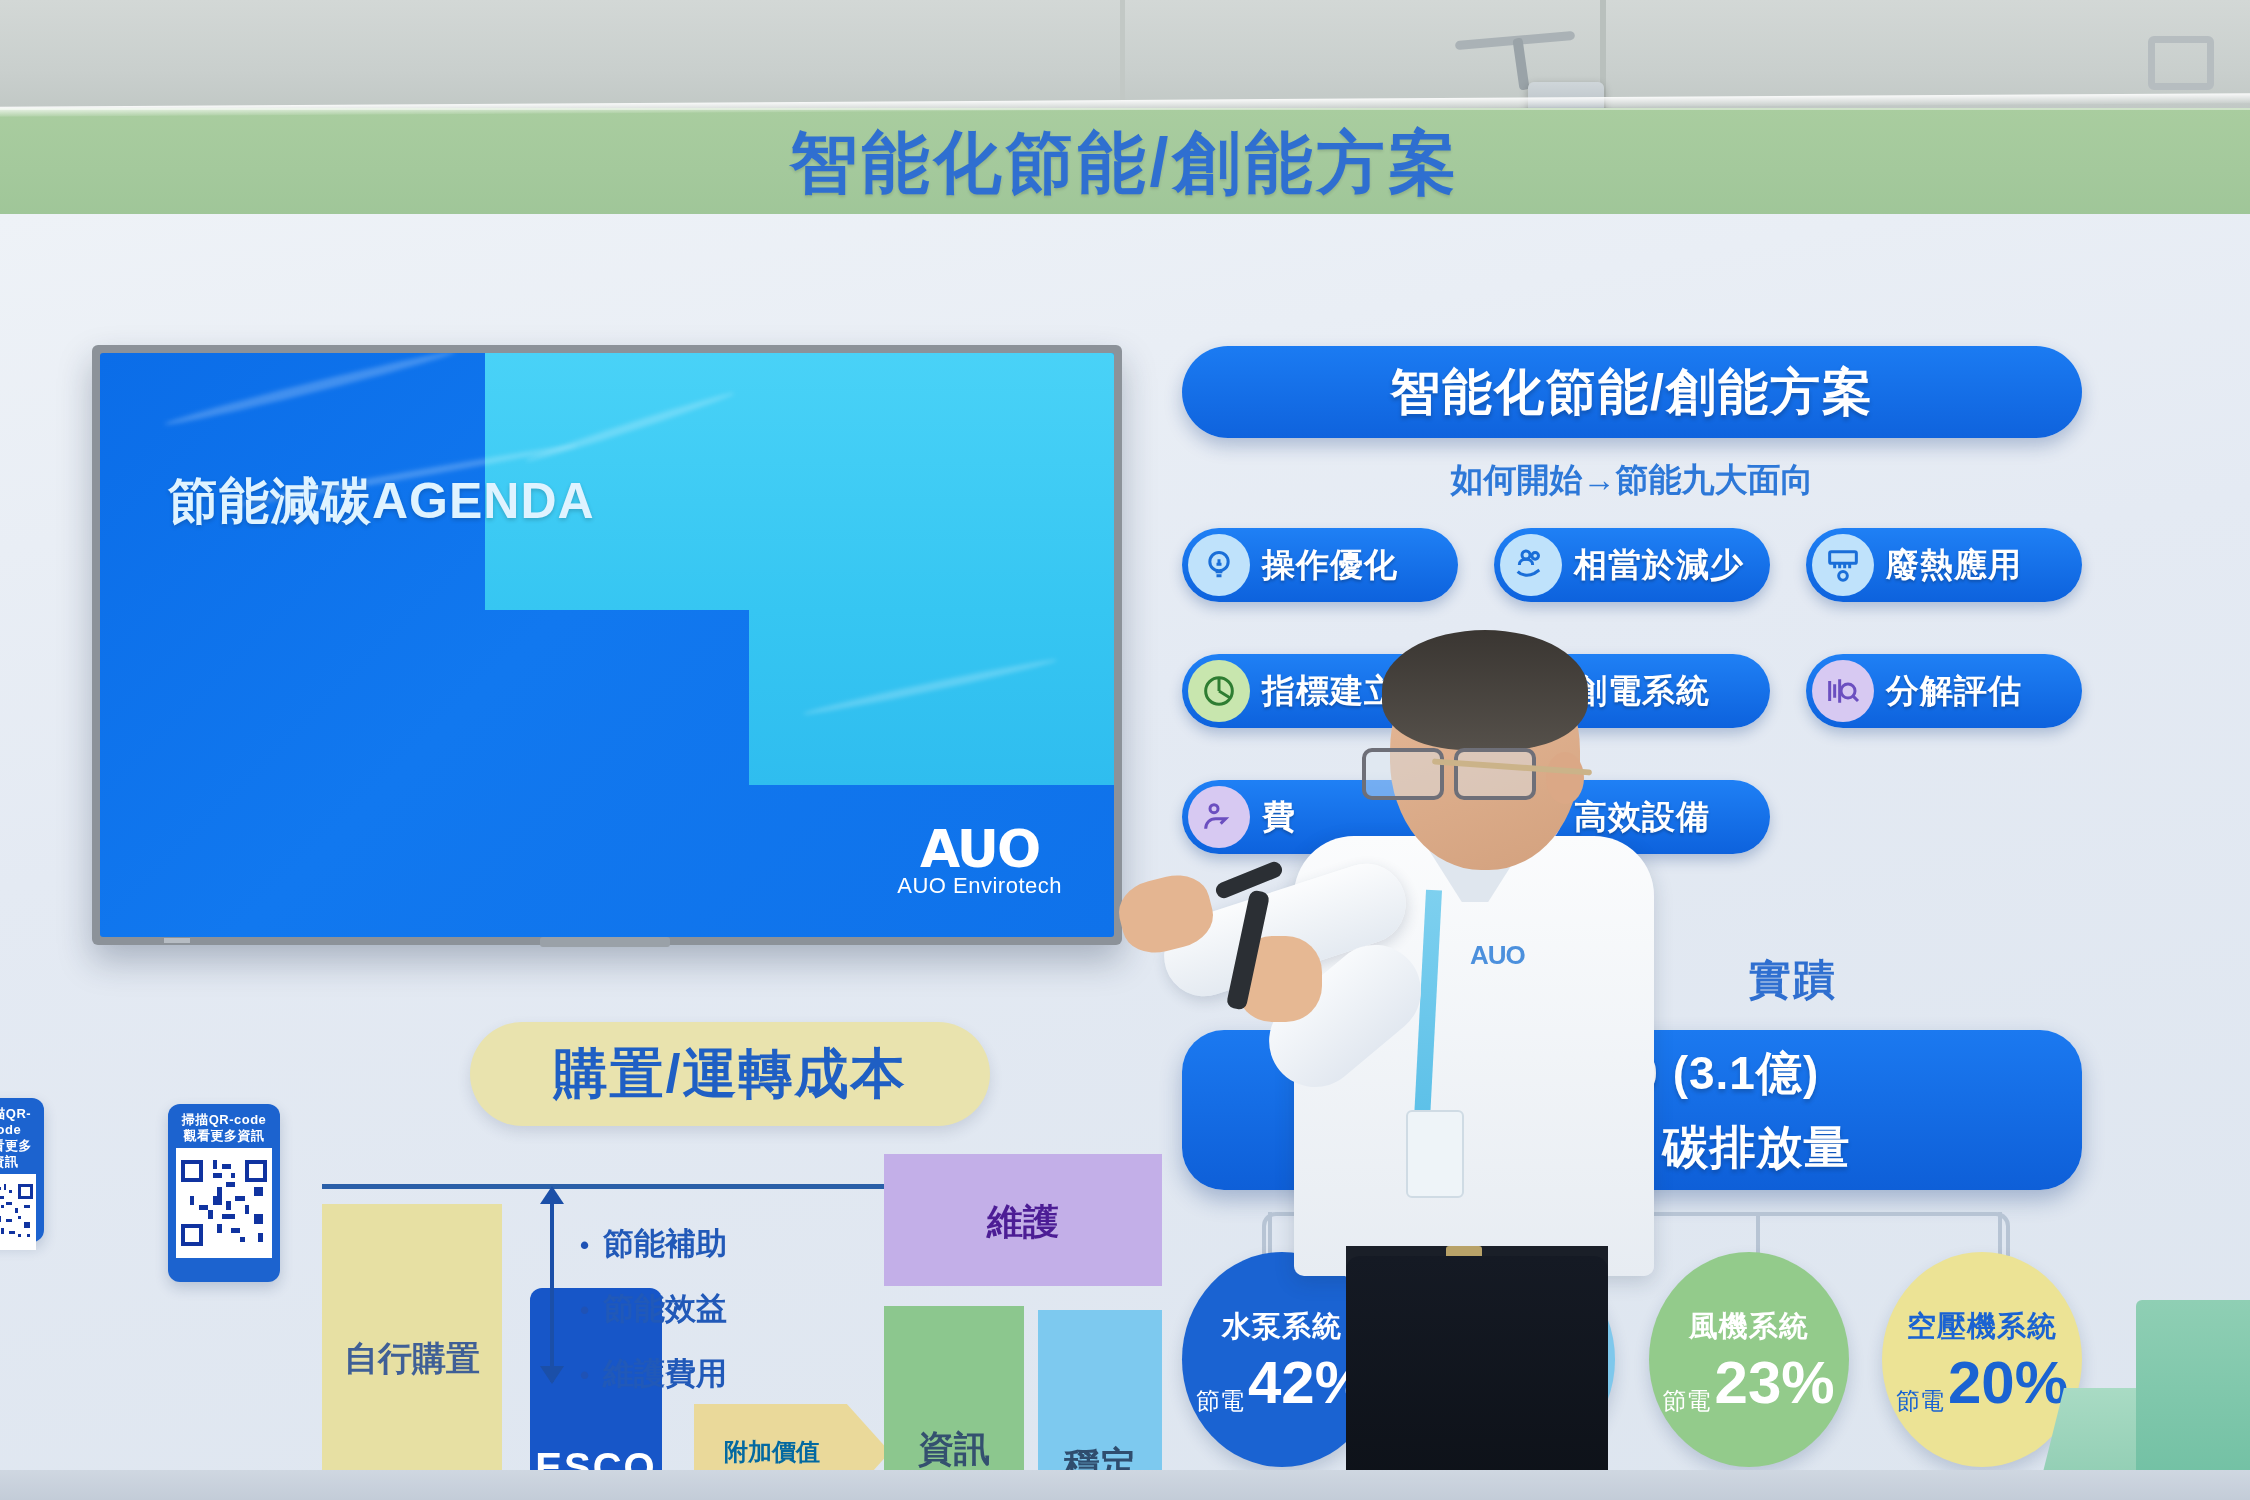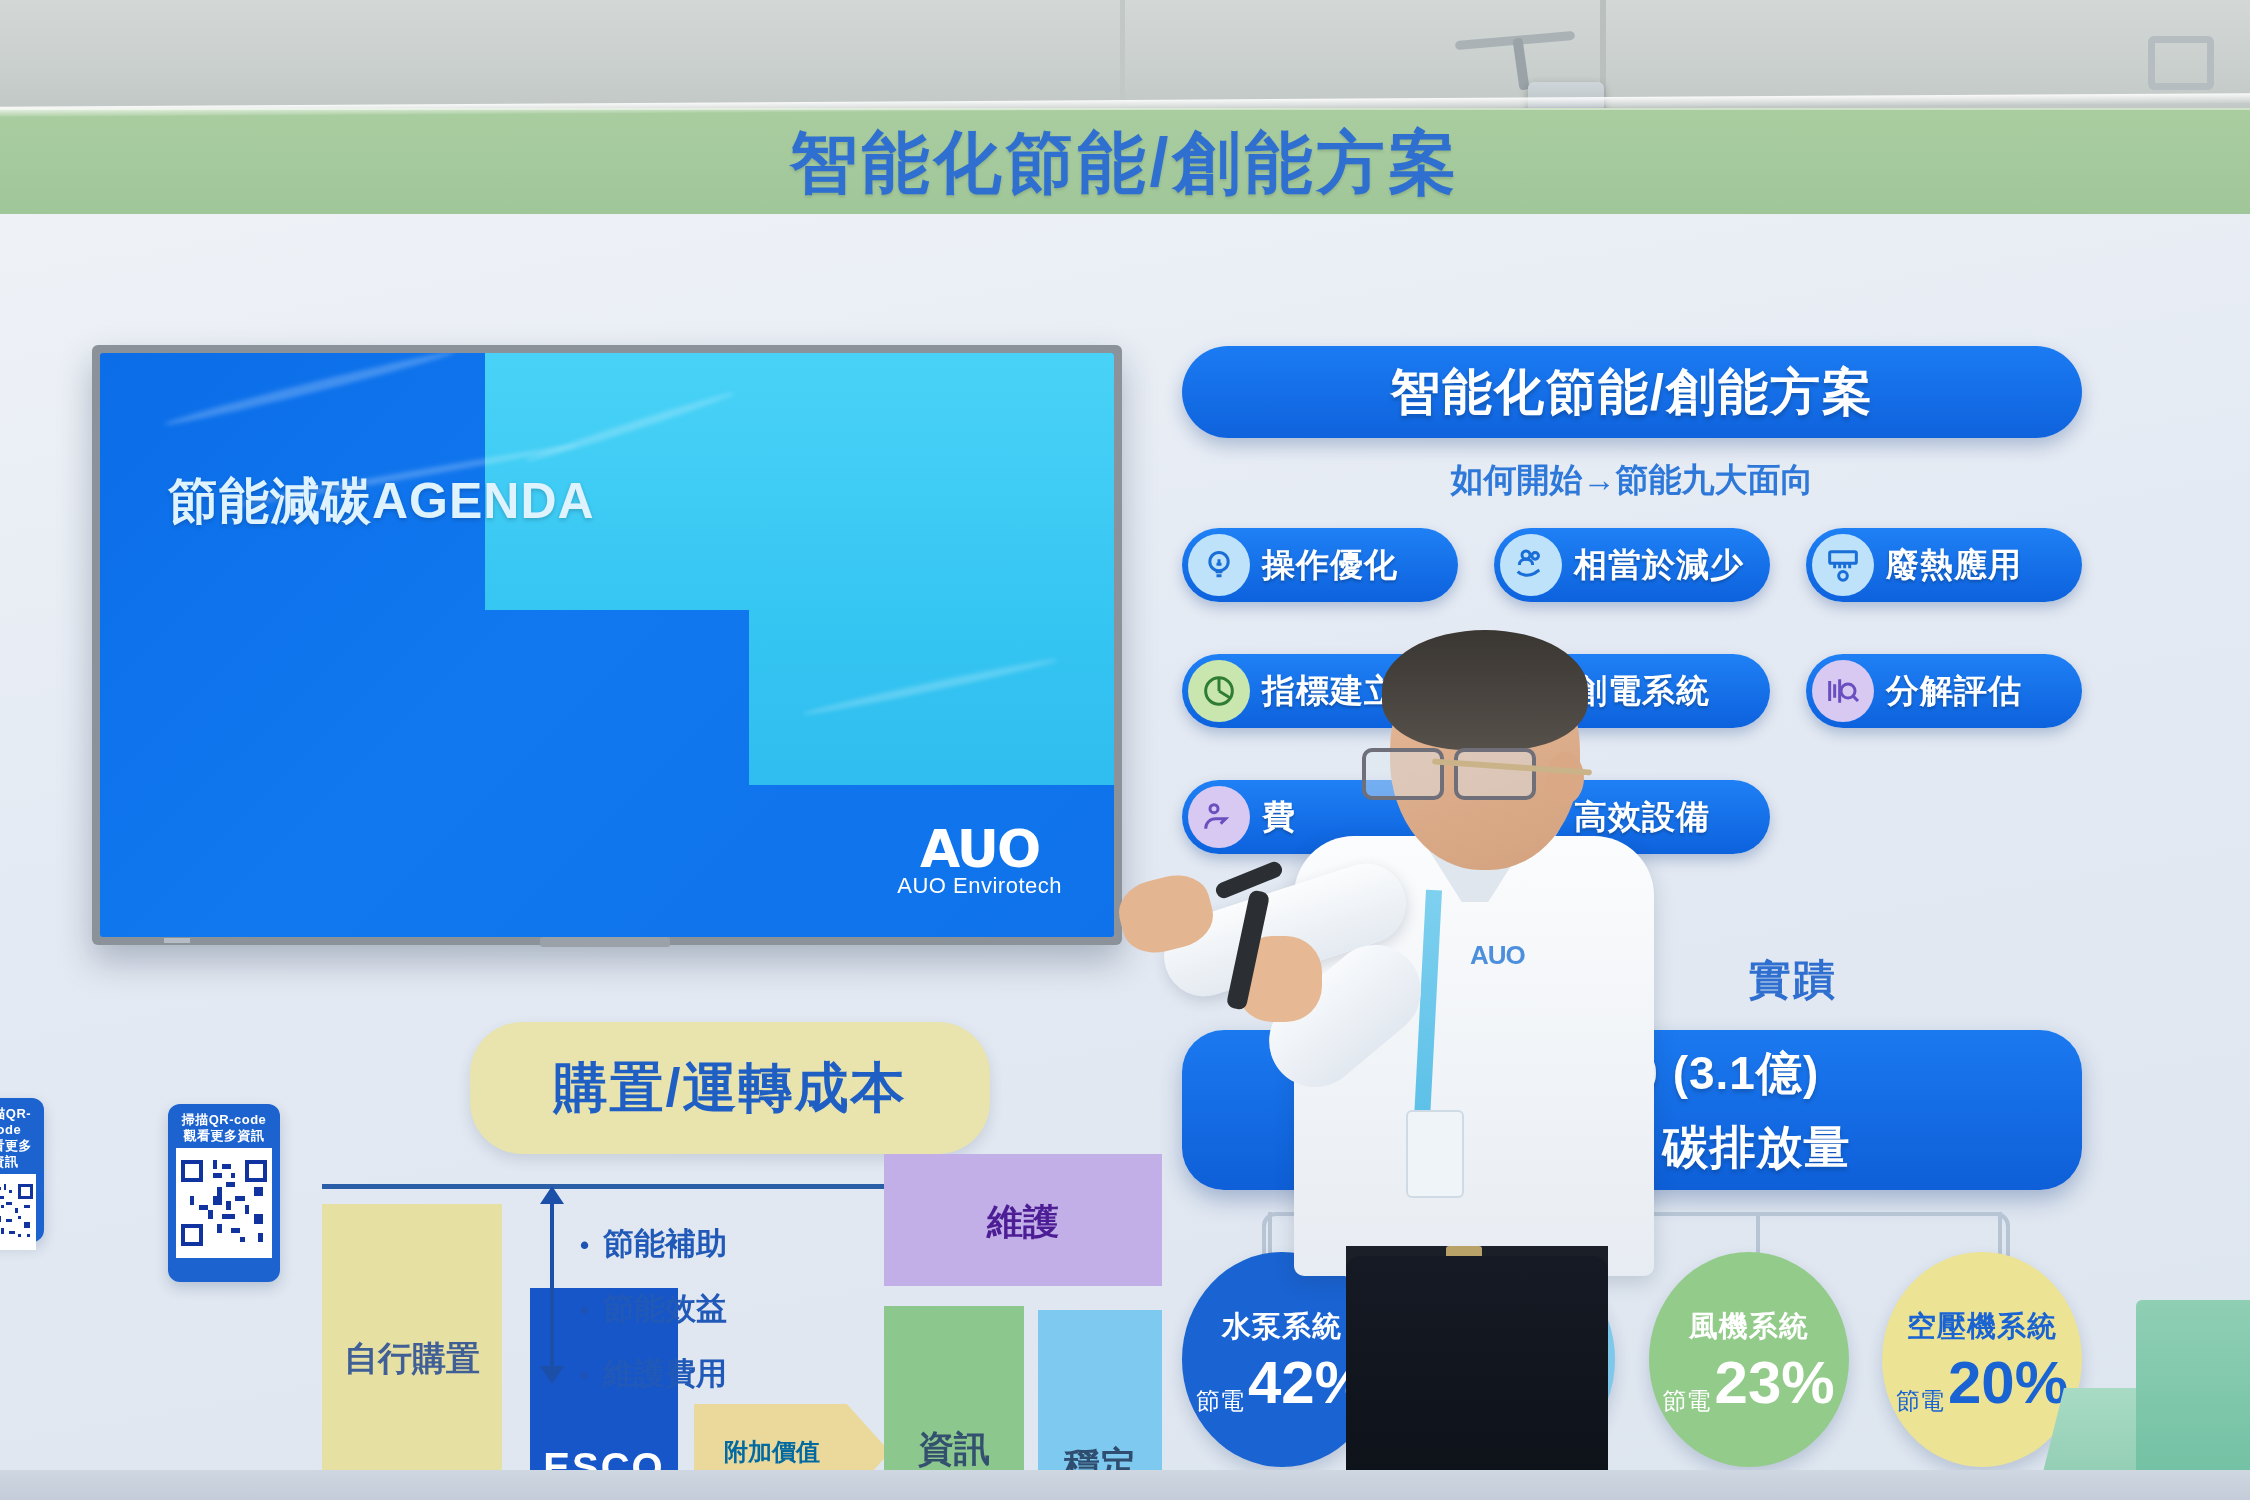--- a/index.html
+++ b/index.html
@@ -109,21 +109,21 @@
   .circ{width:200px;height:215px;border-radius:50%;
       display:flex;flex-direction:column;align-items:center;justify-content:center;
       box-shadow:0 8px 16px rgba(20,50,100,.18);}
   .circ .ttl{font-size:29px;font-weight:bold;letter-spacing:1px;}
   .circ .val{display:flex;align-items:flex-end;margin-top:6px;}
   .circ .pre{font-size:24px;font-weight:normal;line-height:25px;text-align:left;
       margin-right:4px;}
   .circ .num{font-size:60px;font-weight:bold;line-height:60px;}
 
   
-  .cost-pill{position:absolute;left:470px;top:1022px;width:520px;height:132px;
+  .cost-pill{position:absolute;left:470px;top:1022px;width:520px;height:104px;
       border-radius:52px;background:#e9e3ae;
       display:flex;align-items:center;justify-content:center;
       box-shadow:0 6px 14px rgba(40,60,90,.14);}
   .cost-pill span{color:#1f5fc4;font-size:54px;font-weight:bold;letter-spacing:2px;}
   .chart{position:absolute;left:322px;top:1184px;width:840px;height:316px;}
   .axis-top{position:absolute;left:0;top:0;width:840px;height:5px;background:#2a5fa8;}
   .bar{position:absolute;bottom:0;}
   .bar .cap{position:absolute;left:0;right:0;text-align:center;font-weight:bold;}
   .arrow-line{position:absolute;left:228px;top:8px;width:4px;height:190px;background:#1b4fa8;}
   .arr-up{position:absolute;left:218px;top:2px;width:0;height:0;
@@ -386,21 +386,21 @@
 
   <div class="chart">
     <div class="axis-top"></div>
 
     <div class="bar" style="left:0;width:180px;height:296px;background:#e7e0a3;">
       <div class="cap" style="top:128px;color:#3f5f96;font-size:34px;line-height:52px;">
         <span>自行購置</span>
       </div>
     </div>
 
-    <div class="bar" style="left:208px;width:148px;height:212px;background:#1756c8;">
+    <div class="bar" style="left:208px;width:132px;height:212px;background:#1756c8;border-radius:12px;">
       <div class="cap" style="bottom:10px;color:#ffffff;font-size:40px;letter-spacing:2px;">ESCO</div>
     </div>
 
     <div class="tag" style="left:372px;bottom:0;width:196px;height:96px;">
       <span>附加價值</span>
     </div>
 
     <div class="bar" style="left:562px;width:140px;height:194px;background:#8cc78e;">
       <div class="cap" style="bottom:26px;color:#34506f;font-size:36px;">資訊</div>
     </div>

